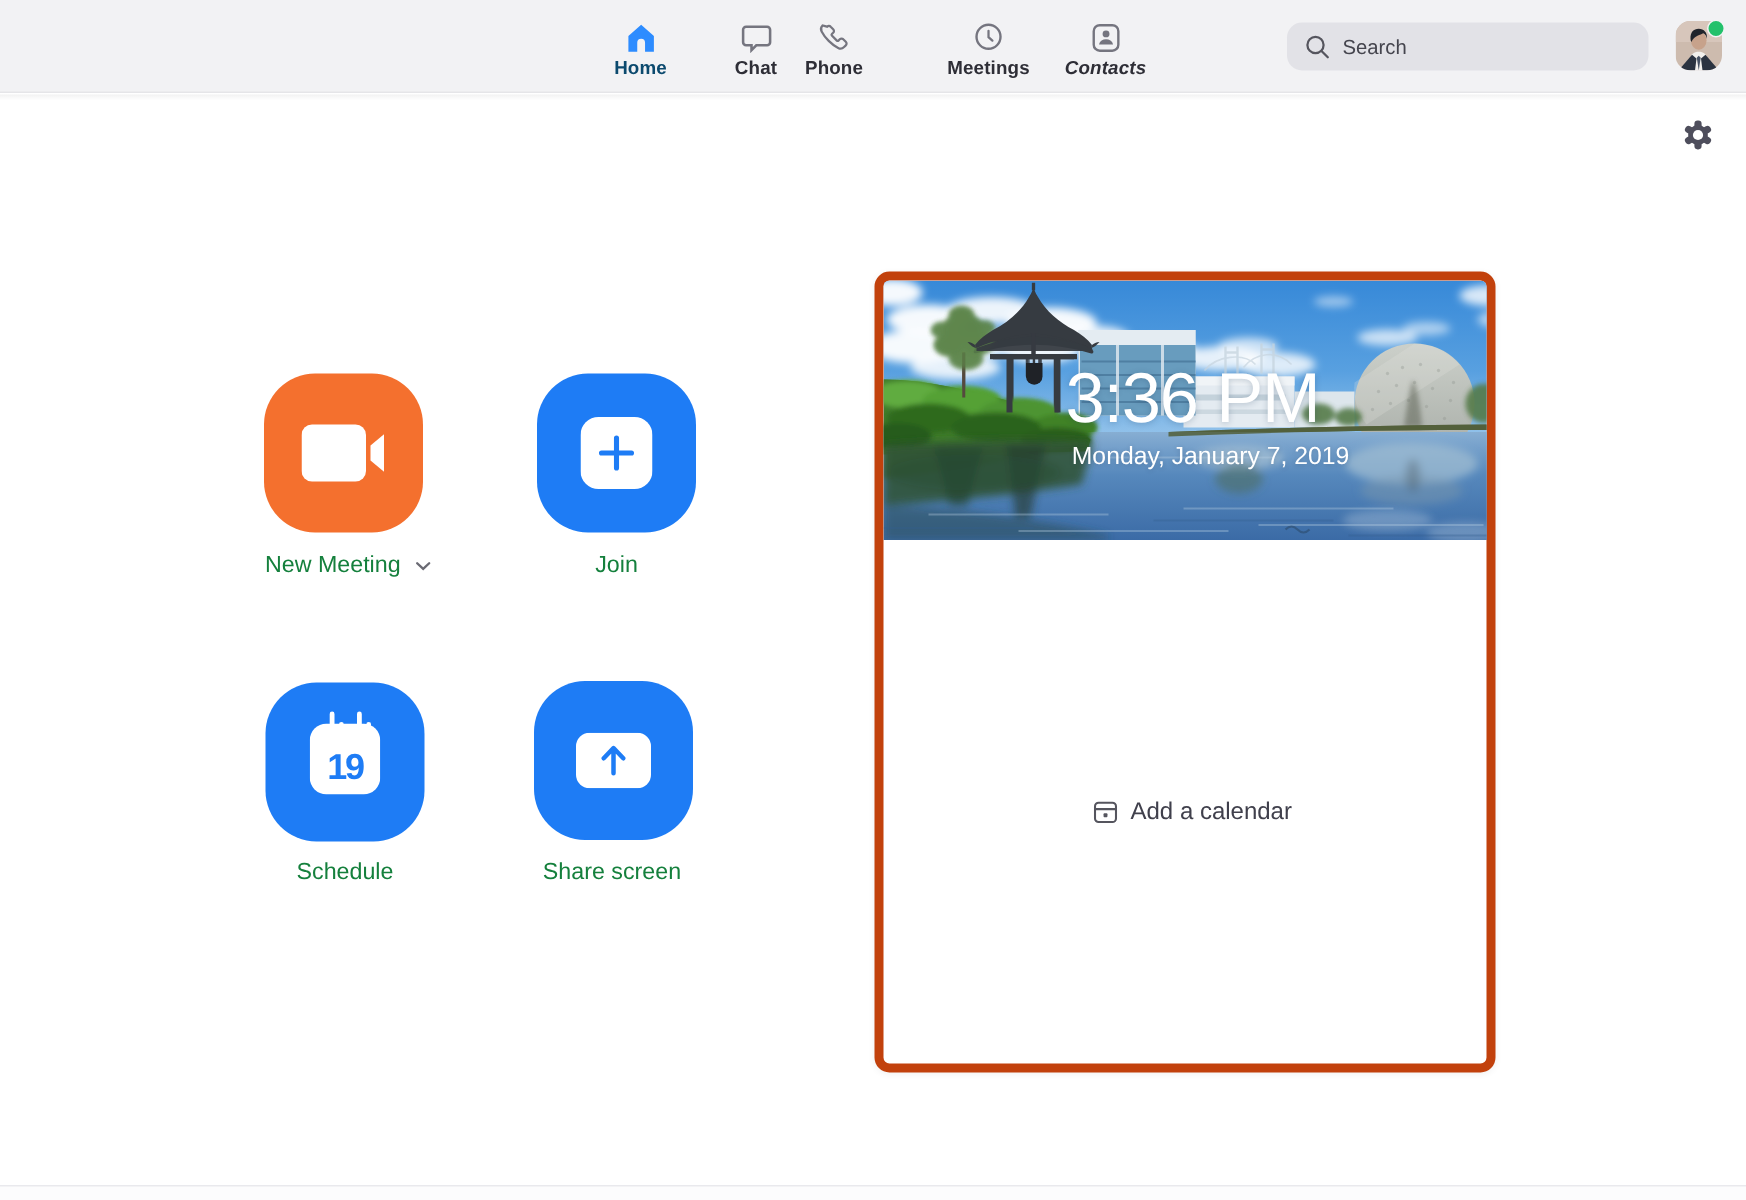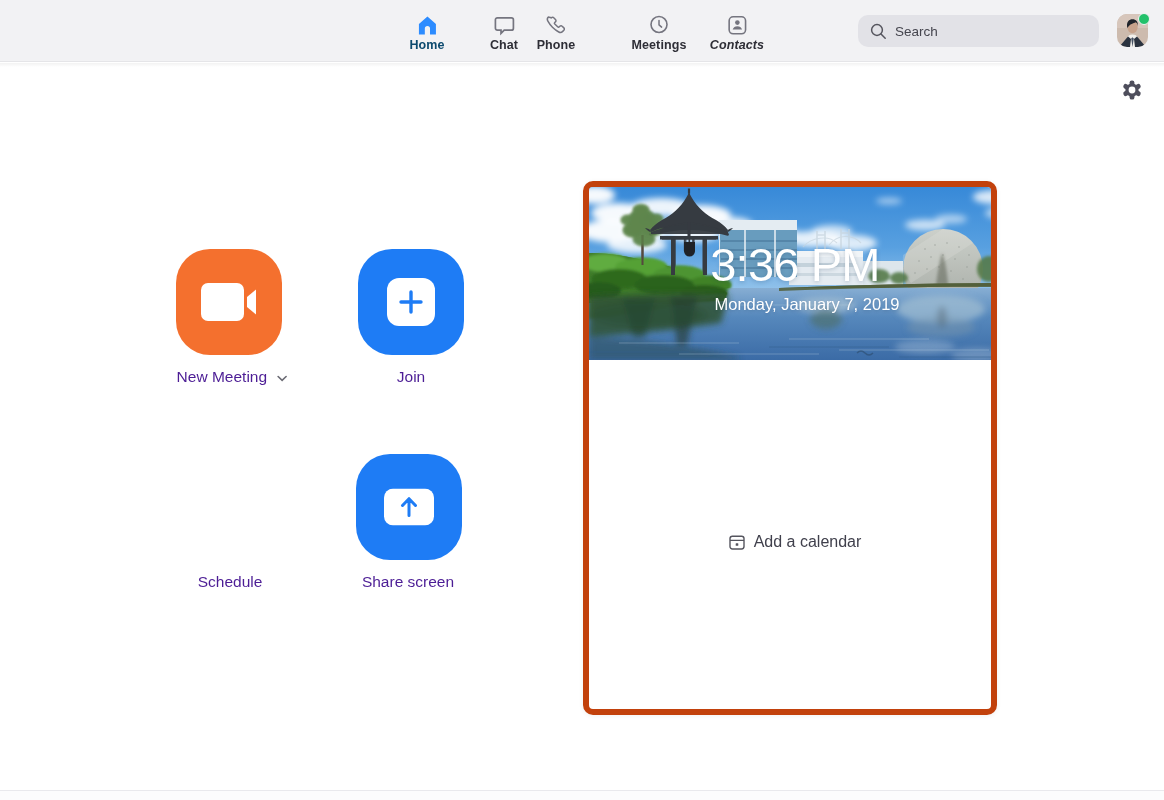--- a/index.html
+++ b/index.html
@@ -31,21 +31,21 @@
 
   
   .bigbtn { position:absolute; width:106px; height:106px; border-radius:34px; }
   .bigbtn.blue { background:#1e7cf5; }
   #b-new { left:176px; top:249px; background:#f4702e; }
   #b-join { left:358px; top:249px; }
   #b-sched { left:177px; top:455px; }
   #b-share { left:356px; top:454px; }
   .bigbtn svg { position:absolute; left:50%; top:50%; transform:translate(-50%,-50%); }
 
-  .blabel { position:absolute; font-size:15.5px; color:#4c1d95; white-space:nowrap; transform:translateX(-50%); }
+  .blabel { position:absolute; font-size:15.5px; color:#15803d; white-space:nowrap; transform:translateX(-50%); }
 
   
   #card { position:absolute; left:583px; top:162px; width:414px; height:534px;
     background:#fff; border:6px solid #c2410c; border-radius:10px;
     box-shadow:0 1px 5px rgba(0,0,0,0.06); overflow:hidden;margin-top:19px; }
   #photo { position:absolute; left:0; top:0; width:412px; height:173px; }
   #time { position:absolute; left:0; top:50px; width:412px; text-align:center;
     font-size:47px; font-weight:400; color:#fff; letter-spacing:-0.8px; text-shadow:0 1px 4px rgba(30,60,90,0.25); }
   #date { position:absolute; left:12px; top:108px; width:412px; text-align:center;
     font-size:16.5px; font-weight:400; color:#fff; text-shadow:0 1px 3px rgba(30,60,90,0.25); }
@@ -140,20 +140,28 @@
   <div class="bigbtn" id="b-new">
     <svg width="56" height="40" viewBox="0 0 56 40">
       <rect x="0" y="1" width="43" height="38" rx="7" fill="#fff"></rect>
       <path d="M46 15 L55 7.5 L55 32.5 L46 25 Z" fill="#fff"></path>
     </svg>
   </div>
   <div class="bigbtn blue" id="b-join">
     <svg width="48" height="48" viewBox="0 0 48 48">
       <rect width="48" height="48" rx="12" fill="#fff"></rect>
       <path d="M24 14 v20 M14 24 h20" stroke="#1e7cf5" stroke-width="3.4" stroke-linecap="round"></path>
+    </svg>
+  </div>
+  <div class="bigbtn blue" id="b-sched">
+    <svg width="47" height="56" viewBox="0 0 47 56" style="top:19px; transform:translateX(-50%);">
+      <rect x="0" y="8.5" width="47" height="47" rx="11" fill="#fff"></rect>
+      <path d="M14.9 2 v7 a3.1 3.1 0 0 0 6.2 0" fill="none" stroke="#fff" stroke-width="3.2" stroke-linecap="round"></path>
+      <path d="M33.1 2 v7 a3.1 3.1 0 0 0 6.2 0" fill="none" stroke="#fff" stroke-width="3.2" stroke-linecap="round"></path>
+      <text x="23.5" y="45.5" text-anchor="middle" font-family="Liberation Sans" font-size="24" font-weight="bold" letter-spacing="-1.5" fill="#1e7cf5">19</text>
     </svg>
   </div>
   <div class="bigbtn blue" id="b-share">
     <svg width="50" height="37" viewBox="0 0 50 37">
       <rect width="50" height="37" rx="9" fill="#fff"></rect>
       <path d="M25 27 V11 M18.5 17 L25 10.2 L31.5 17" fill="none" stroke="#1e7cf5" stroke-width="3" stroke-linecap="round" stroke-linejoin="round"></path>
     </svg>
   </div>
 
   <span class="blabel" style="left:232px; top:368px;">New Meeting

